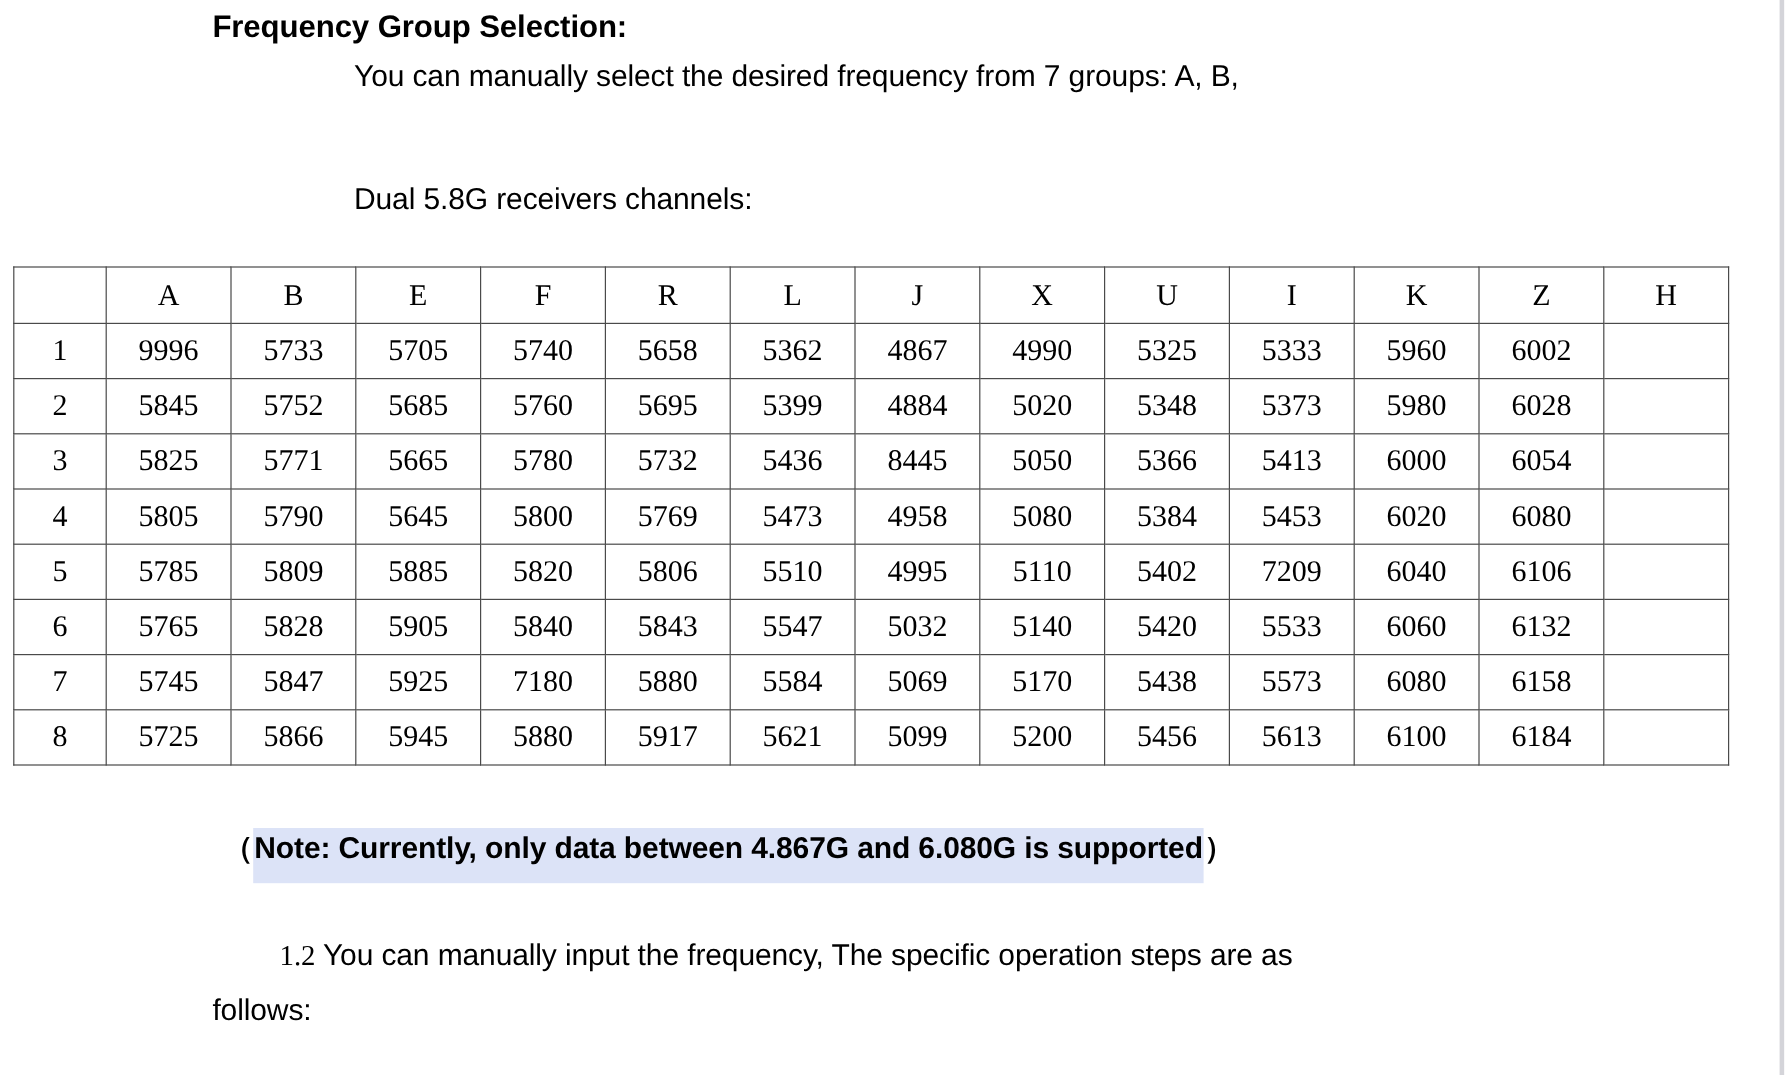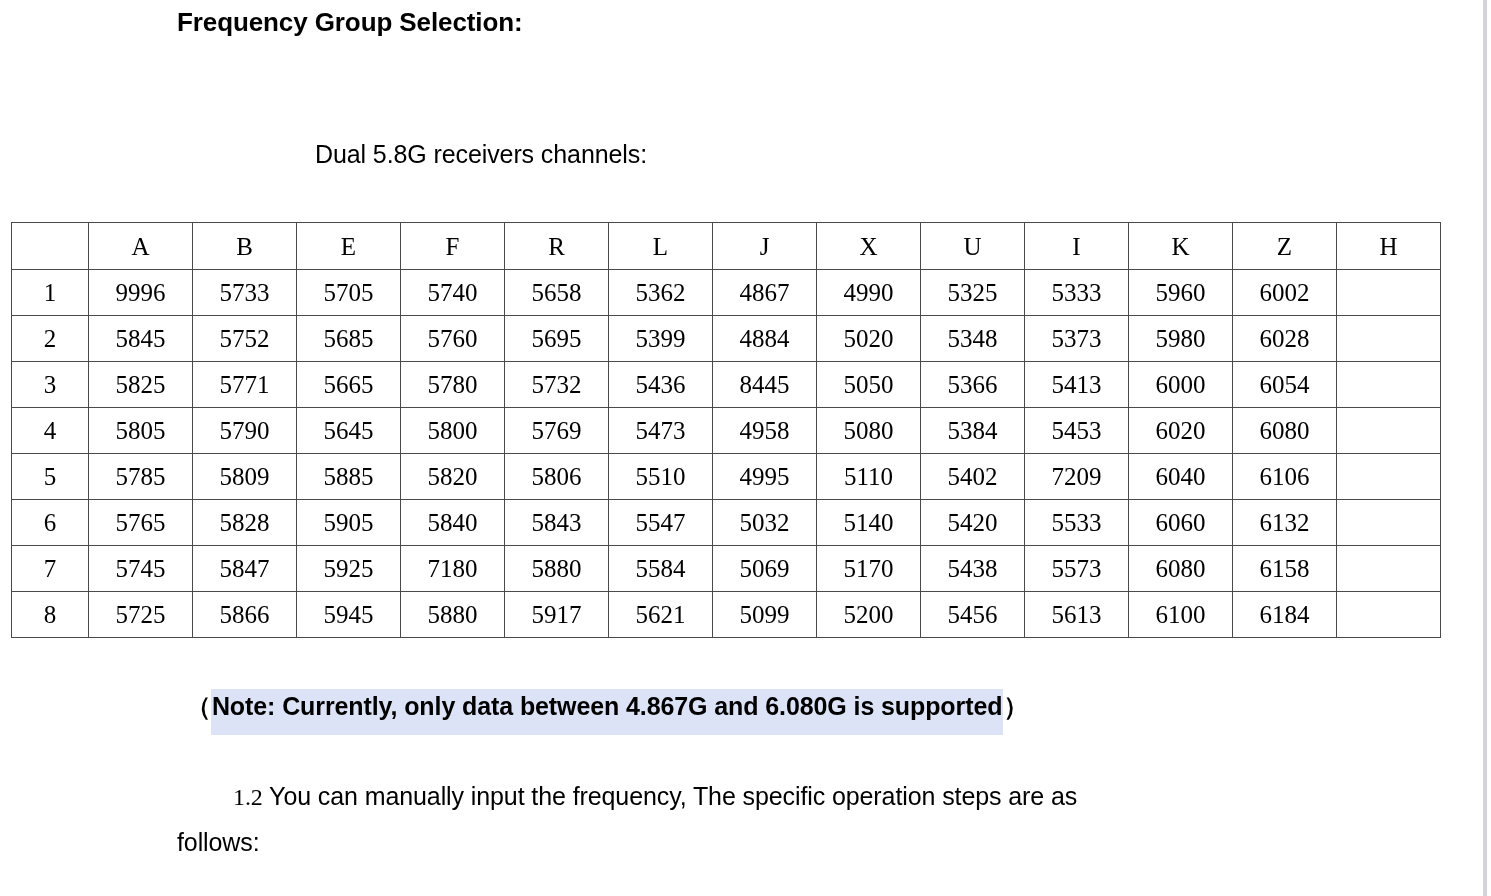--- a/index.html
+++ b/index.html
@@ -52,21 +52,21 @@
 
   
   .intro-line {
     position: absolute;
     font-size: 25px;
     white-space: nowrap;
     letter-spacing: -0.1px;
   }
   #intro-line-1 { left: 295px; top: 50px; }
   #intro-line-2 { left: 231px; top: 94px; }
-  #intro-line-3 { left: 295px; top: 140px; margin-left: 20px; }
+  #intro-line-3 { left: 295px; top: 152px; }
 
   
   #freq-table-wrap {
     position: absolute;
     left: 11px;
     top: 222px;
   }
   table.freq {
     border-collapse: collapse;
     font-family: "Liberation Serif", serif;
@@ -125,20 +125,21 @@
     font-size: 24px;
   }
 </style>
 </head>
 <body>
 
 <div id="page">
 
   <div id="heading">Frequency Group Selection:</div>
 
+  <div class="intro-line" id="intro-line-1">You can manually select the desired frequency from 7 groups: A, B,</div>
   <div class="intro-line" id="intro-line-3">Dual 5.8G receivers channels:</div>
 
   <div id="freq-table-wrap">
     <table class="freq" id="freq-table">
       <thead>
         <tr>
             <th class="rowhead-col"></th>
             <th>A</th>
             <th>B</th>
             <th>E</th>

